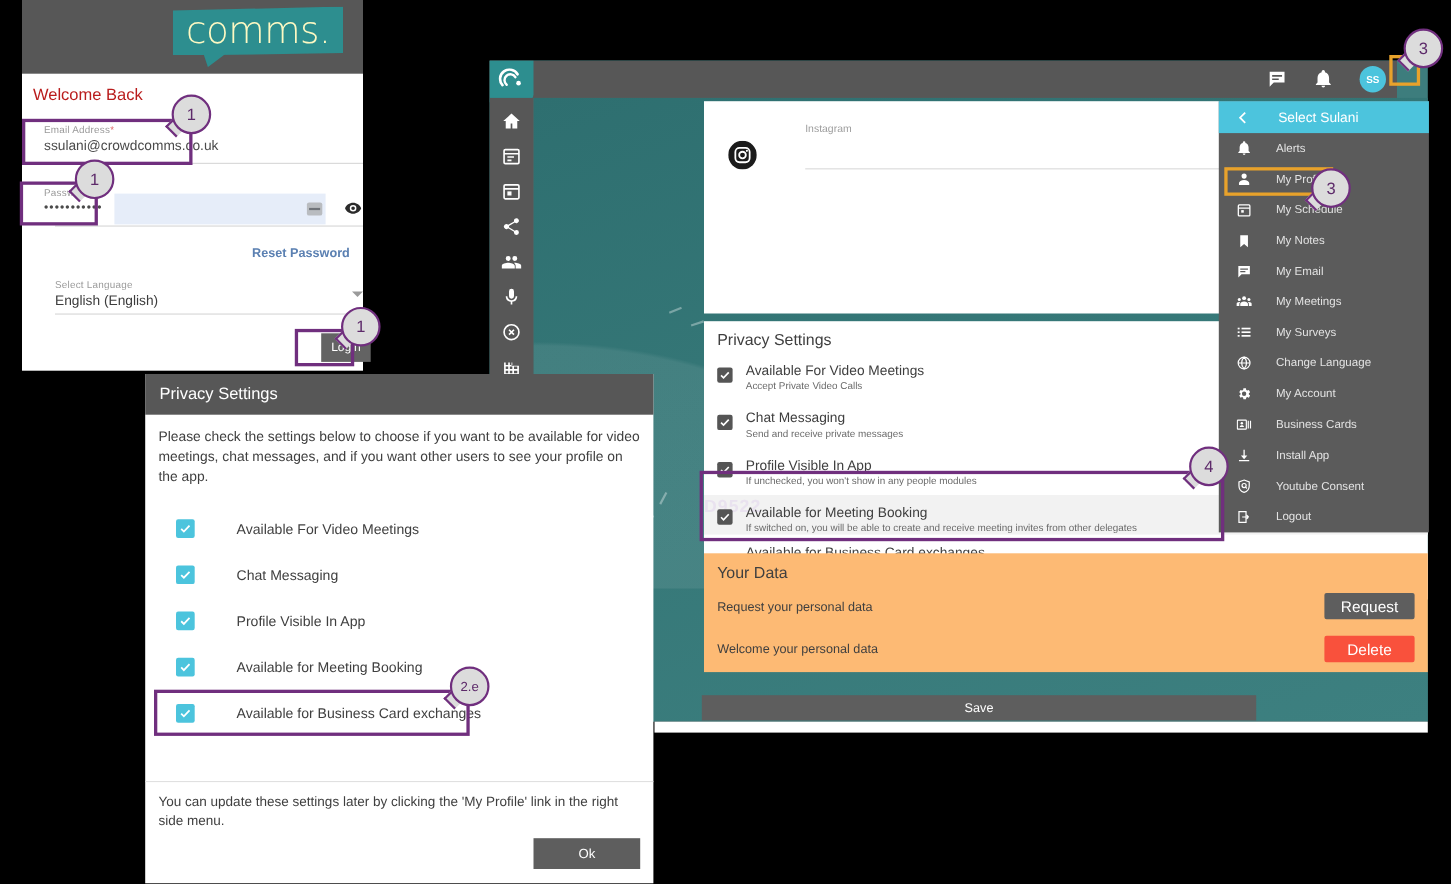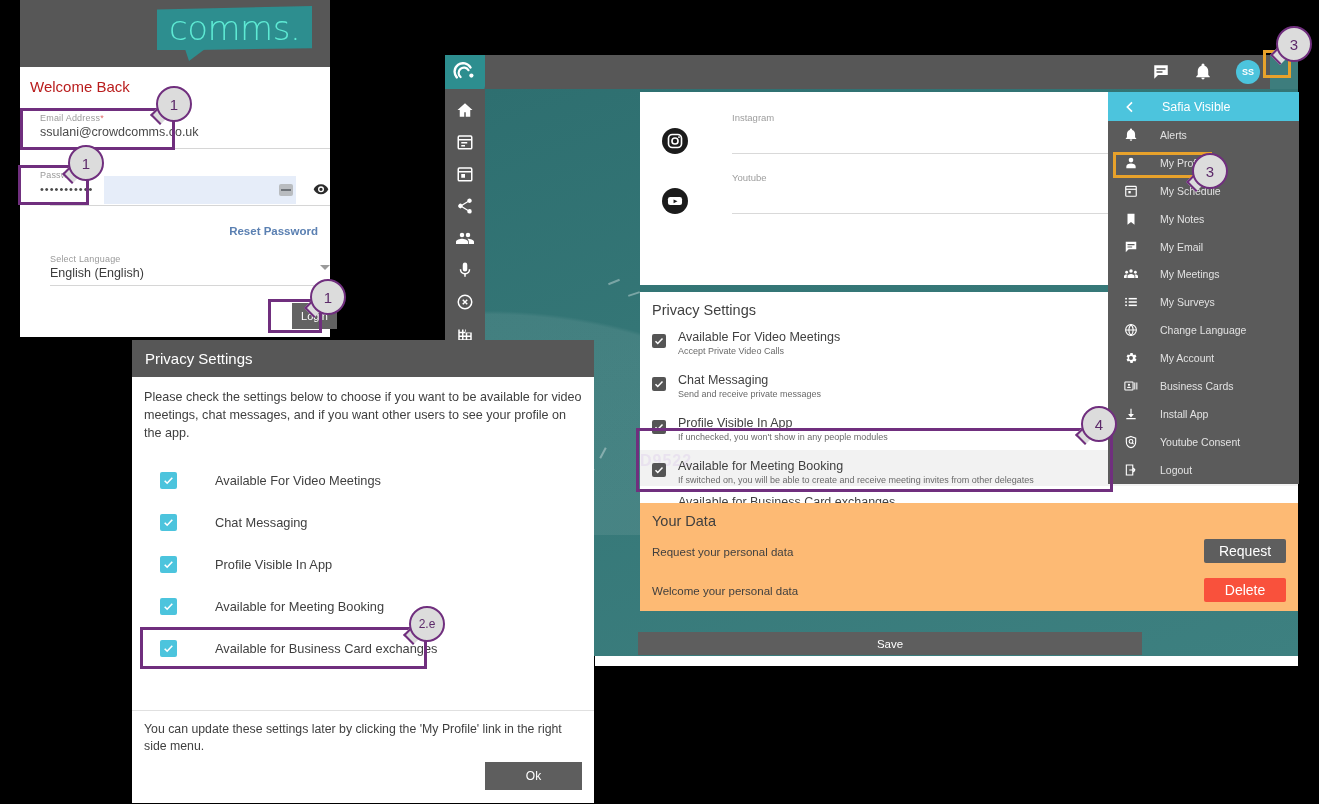--- a/index.html
+++ b/index.html
@@ -28,21 +28,21 @@
     background: #2d8e8f;
     clip-path: polygon(0% 8%, 100% 0%, 100% 96%, 25% 100%, 18% 100%, 14% 100%, 0% 100%);
   }
   #comms-logo .tail {
     position: absolute; left: 28px; top: 43px; width: 20px; height: 12px;
     background: #2d8e8f;
     clip-path: polygon(0 0, 100% 0, 20% 100%);
   }
   #comms-logo .txt {
     position: absolute; left: 12px; top: 1px; width: 140px; height: 42px;
-    color: #5eead4; font-size: 34px; line-height: 42px; letter-spacing: -0.5px;
+    color: #fef9c3; font-size: 34px; line-height: 42px; letter-spacing: -0.5px;
     font-family: "DejaVu Sans", sans-serif; font-weight: 300;
   }
   #welcome-back {
     position: absolute; left: 10px; top: 78px; font-size: 15px; color: #b91c1c;
   }
   .lf-label { font-size: 9px; color: #9a9a9a; letter-spacing: .2px; }
   .lf-label .req { color: #e06a6a; }
   .lf-value { font-size: 12.5px; color: #4a4a4a; }
   .lf-underline { position:absolute; height:1px; background:#d6d6d6; }
   #email-label { position: absolute; left: 20px; top: 113px; }
@@ -388,29 +388,20 @@
       <div class="social-row" style="top:20px">
         <svg class="social-icon" viewBox="0 0 24 24" fill="currentColor">
             <circle cx="12" cy="12" r="12"></circle>
             <rect x="6" y="6" width="12" height="12" rx="3.5" fill="none" stroke="#fff" stroke-width="1.5"></rect>
             <circle cx="12" cy="12" r="2.8" fill="none" stroke="#fff" stroke-width="1.5"></circle>
             <circle cx="15.7" cy="8.4" r=".9" fill="#fff"></circle>
           </svg>
         <div class="social-label">Instagram</div>
         <div class="social-underline"></div>
       </div>
-      <div class="social-row" style="top:80px">
-        <svg class="social-icon" viewBox="0 0 24 24" fill="currentColor">
-            <circle cx="12" cy="12" r="12"></circle>
-            <rect x="5.5" y="8.4" width="13" height="7.4" rx="2" fill="#fff"></rect>
-            <path d="M10.7 10.5l3.6 1.8-3.6 1.8z" fill="#1b1b1b"></path>
-          </svg>
-        <div class="social-label">Youtube</div>
-        <div class="social-underline"></div>
-      </div>
     </div>
 
     <div id="app-privacy-card">
       <div id="meeting-booking-hl"></div>
       <div id="ghost-text">D9522</div>
       <div id="app-privacy-title">Privacy Settings</div>
 
       <div class="app-priv-row" style="top:40px">
         <div class="app-cb" style="top:2px">
             <svg viewBox="0 0 24 24" fill="none" stroke="currentColor" stroke-width="3">
@@ -473,21 +464,21 @@
     <div id="save-bar">Save</div>
   </div>
 
   <div id="app-white-strip"></div>
 
   <div id="side-menu">
     <div id="side-menu-header">
       <svg id="side-back-icon" viewBox="0 0 24 24" fill="none" stroke="currentColor" stroke-width="2.4">
           <path d="M15 5l-7 7 7 7"></path>
         </svg>
-      <span id="side-user-name">Safia Visible</span>
+      <span id="side-user-name">Select Sulani</span>
     </div>
 
     <div style="position:absolute;left:0;top:29px;width:191px;">
       <div class="menu-item">
         <svg class="mi-icon" viewBox="0 0 24 24" fill="currentColor">
             <path d="M12 22a2.2 2.2 0 002.2-2.2H9.8A2.2 2.2 0 0012 22zm7-6v-5.5c0-3.4-1.9-6.2-5-7V2.8a2 2 0 00-4 0v.7c-3.1.8-5 3.6-5 7V16l-2 2v1h18v-1l-2-2z"></path>
           </svg>
         <span class="mi-label">Alerts</span>
       </div>
       <div class="menu-item">

